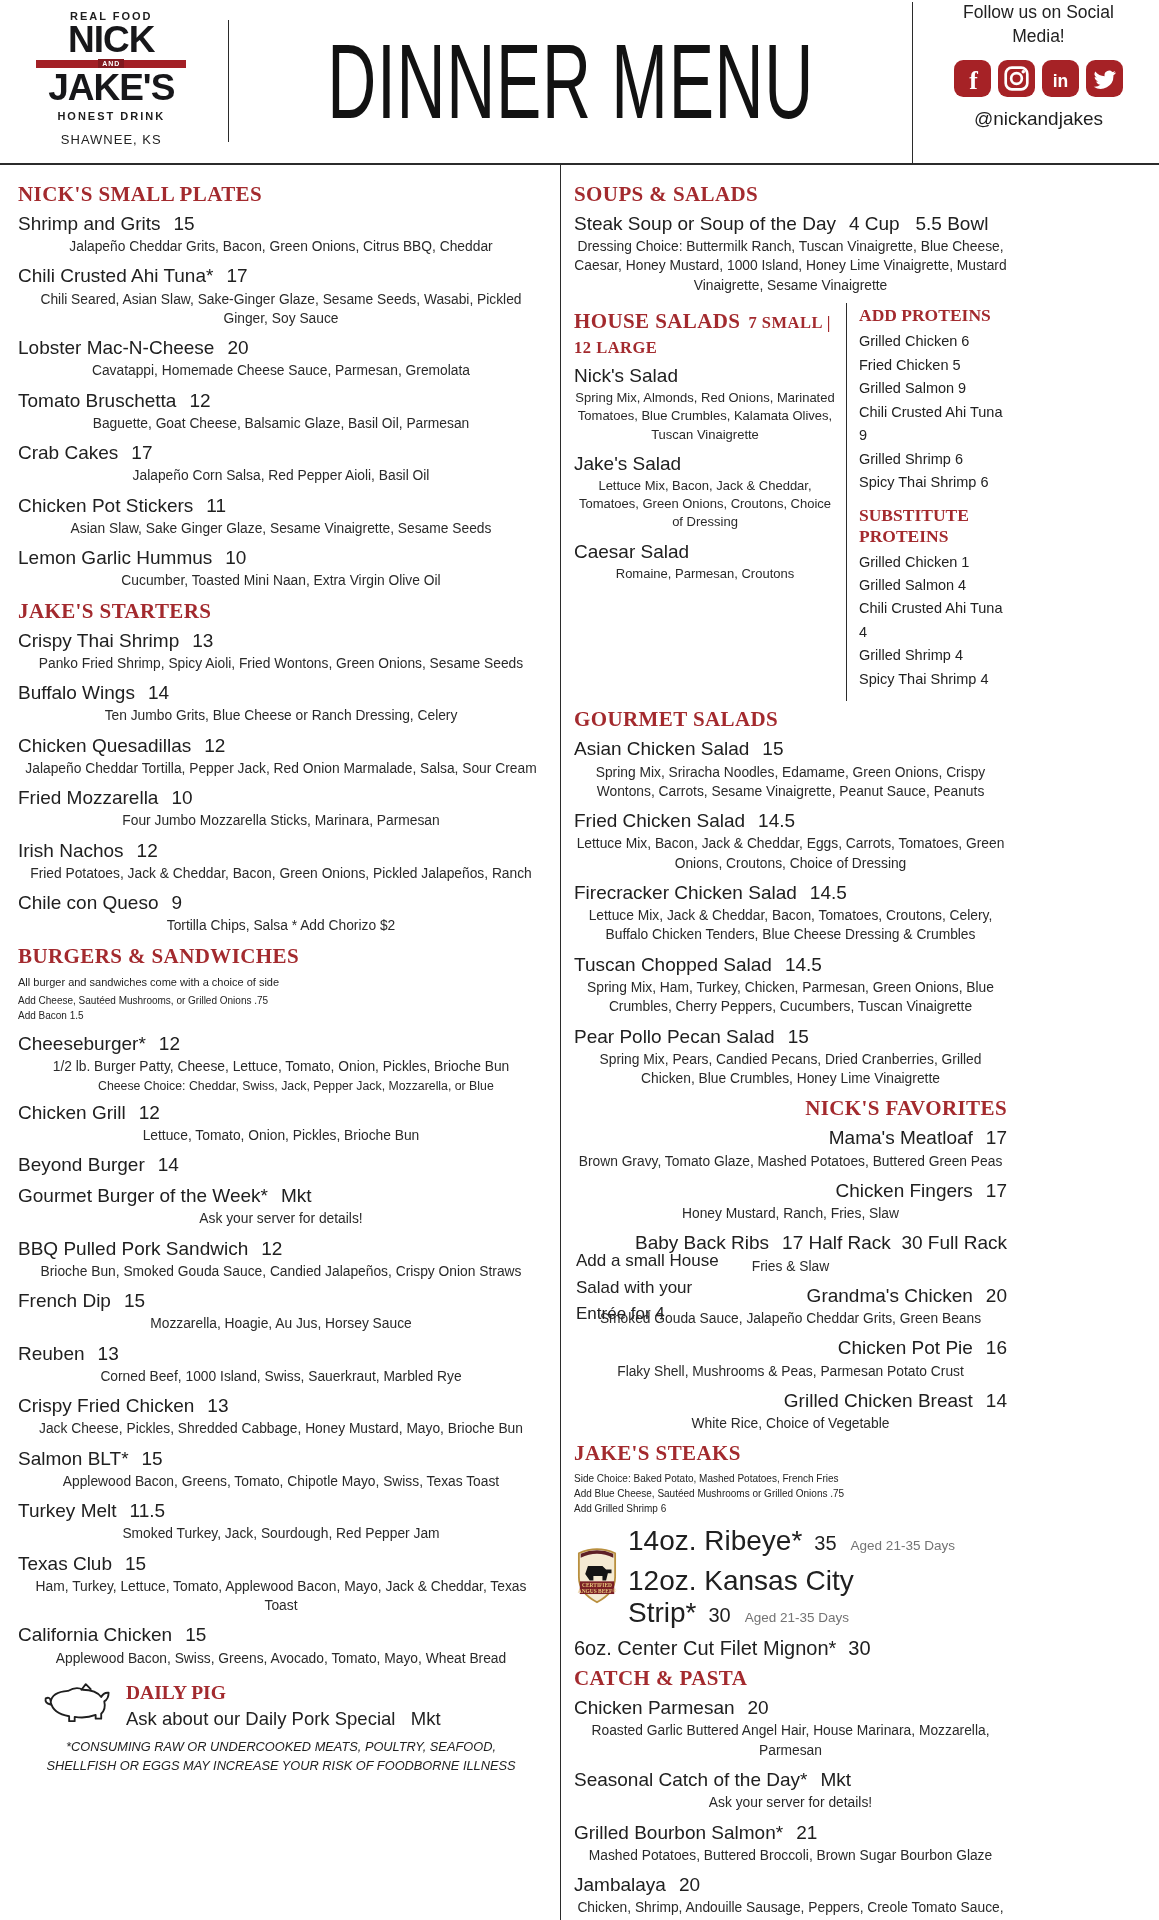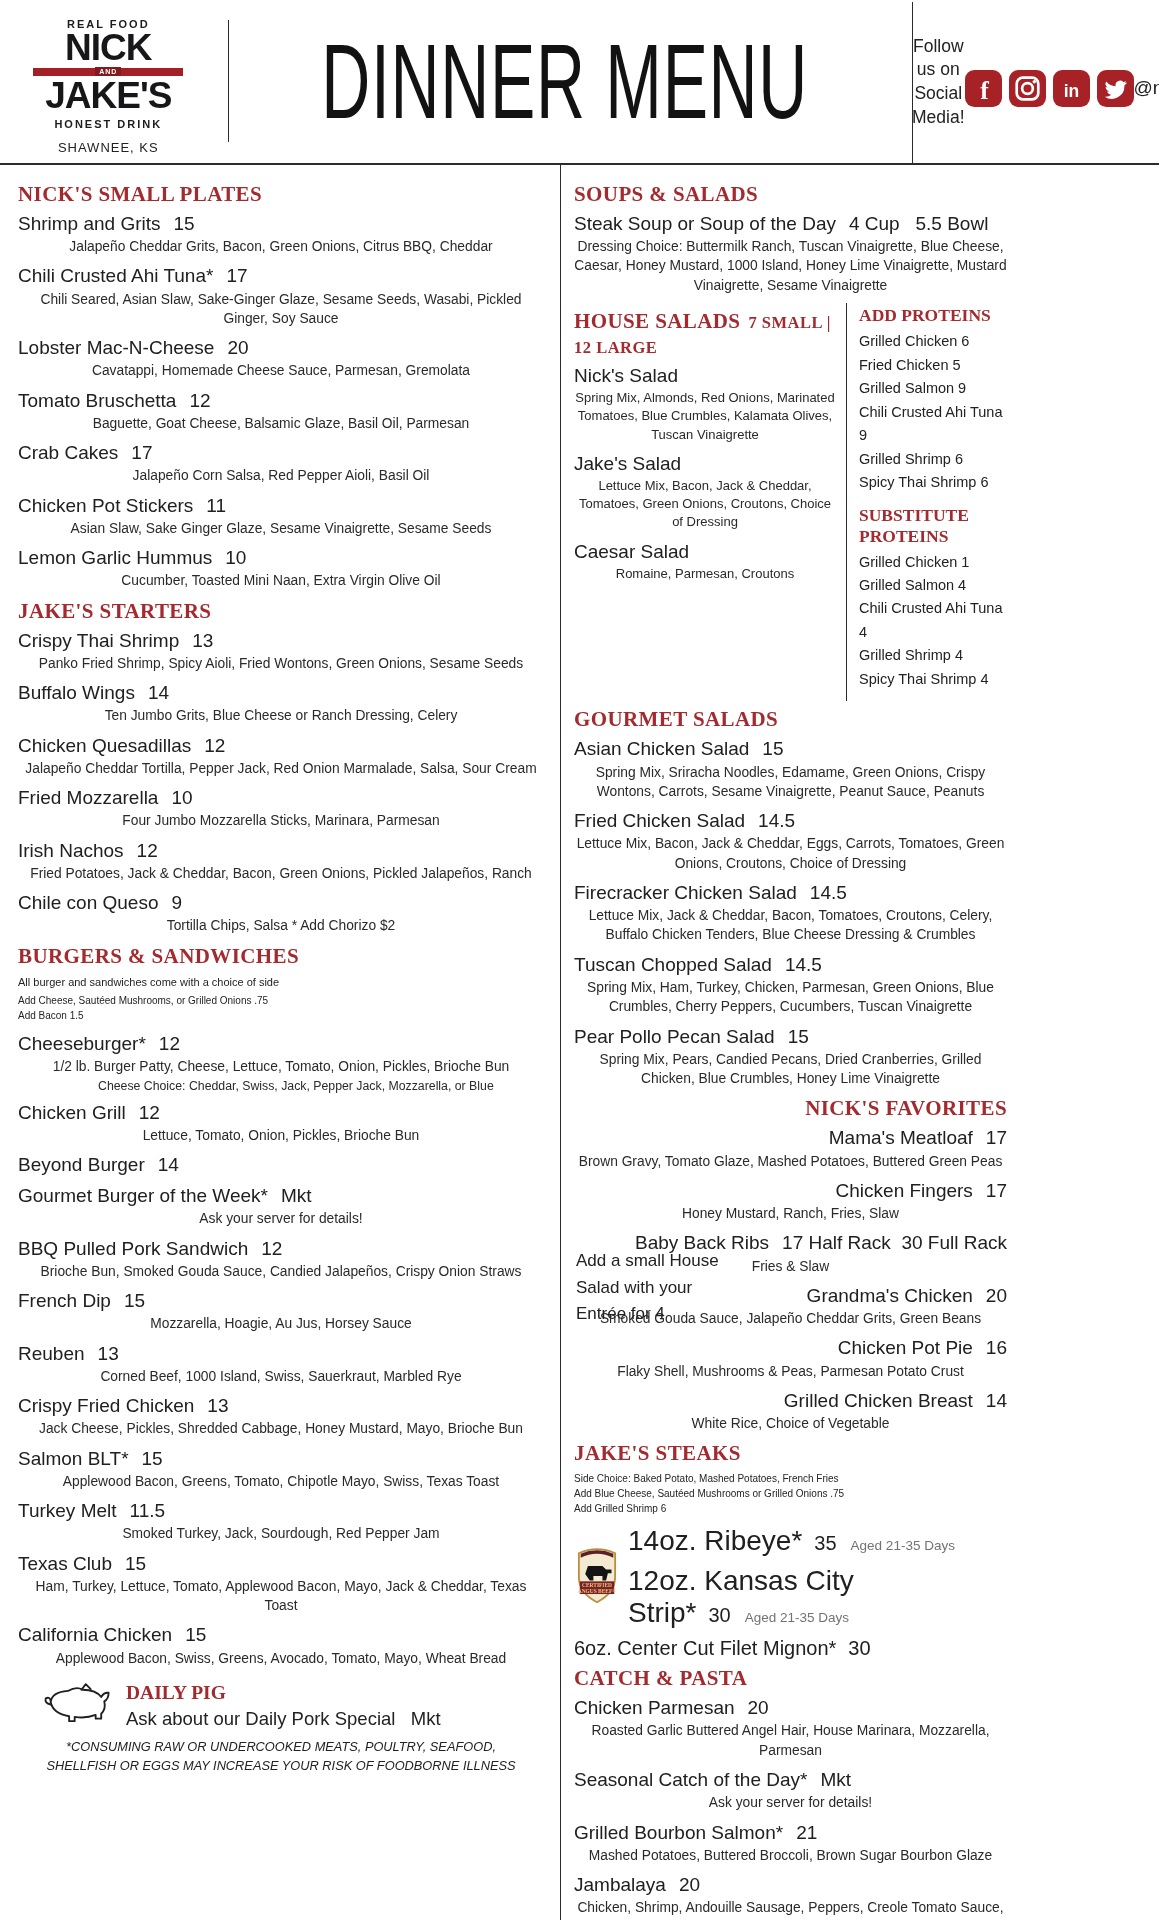--- a/index.html
+++ b/index.html
@@ -1,30 +1,30 @@
 <!DOCTYPE html>
 <html><head>
 <meta charset="utf-8">
 <style>
   html,body{margin:0;padding:0;background:#ffffff;}
   body{width:1159px;height:1920px;position:relative;overflow:hidden;
        font-family:"Liberation Sans",sans-serif;color:#1f1f1f;}
   
   .header{position:absolute;top:0;left:0;width:1159px;height:163px;display:flex;}
-  .logo-cell{width:228px;display:flex;flex-direction:column;align-items:center;padding-top:18px;box-sizing:border-box;}
+  .logo-cell{width:228px;display:flex;flex-direction:column;align-items:center;padding-top:10px;box-sizing:border-box;}
   .logo-arc{font-size:11px;font-weight:bold;letter-spacing:2px;color:#1d1d1d;}
   .logo-name{font-family:"Liberation Sans",sans-serif;font-weight:bold;font-size:37px;line-height:.95;letter-spacing:-1px;color:#17171a;}
   .logo-bar{display:flex;align-items:center;width:150px;margin:2px 0;}
   .logo-bar .bar{flex:1;height:8px;background:#a32026;}
   .logo-and{background:#821a1f;color:#fff;font-size:7px;font-weight:bold;padding:1px 4px;letter-spacing:1px;}
   .logo-loc{margin-top:10px;font-size:13px;letter-spacing:1px;color:#222;}
   .title-cell{flex:1;display:flex;align-items:center;justify-content:center;}
   .menu-title{font-family:"Liberation Sans",sans-serif;font-size:97px;font-weight:400;letter-spacing:1px;color:#121212;
               transform:scaleX(.70) scaleY(1.08);transform-origin:center;white-space:nowrap;}
-  .social-cell{width:247px;display:flex;flex-direction:row;align-items:center;padding-top:1px;box-sizing:border-box;}
+  .social-cell{width:247px;display:flex;flex-direction:column;align-items:center;padding-top:1px;box-sizing:border-box;}
   .social-text{width:160px;text-align:center;font-size:17.5px;line-height:1.35;color:#222;}
   .social-icons{display:flex;gap:7px;margin-top:12px;}
   .social-icons span{display:block;width:37px;height:37px;}
   .social-handle{margin-top:11px;font-size:19px;color:#1d1d1d;}
   .vdiv{position:absolute;width:1px;background:#2b2b2b;}
   .hdr-rule{position:absolute;top:163px;left:0;width:1159px;height:2px;background:#2b2b2b;}
   
   .columns{position:absolute;top:165px;left:0;width:1023px;height:1755px;display:flex;}
   .col-left{width:560px;box-sizing:border-box;padding:11px 16px 0 18px;}
   .col-right{flex:1;box-sizing:border-box;border-left:1px solid #2b2b2b;padding:11px 16px 0 13px;}

